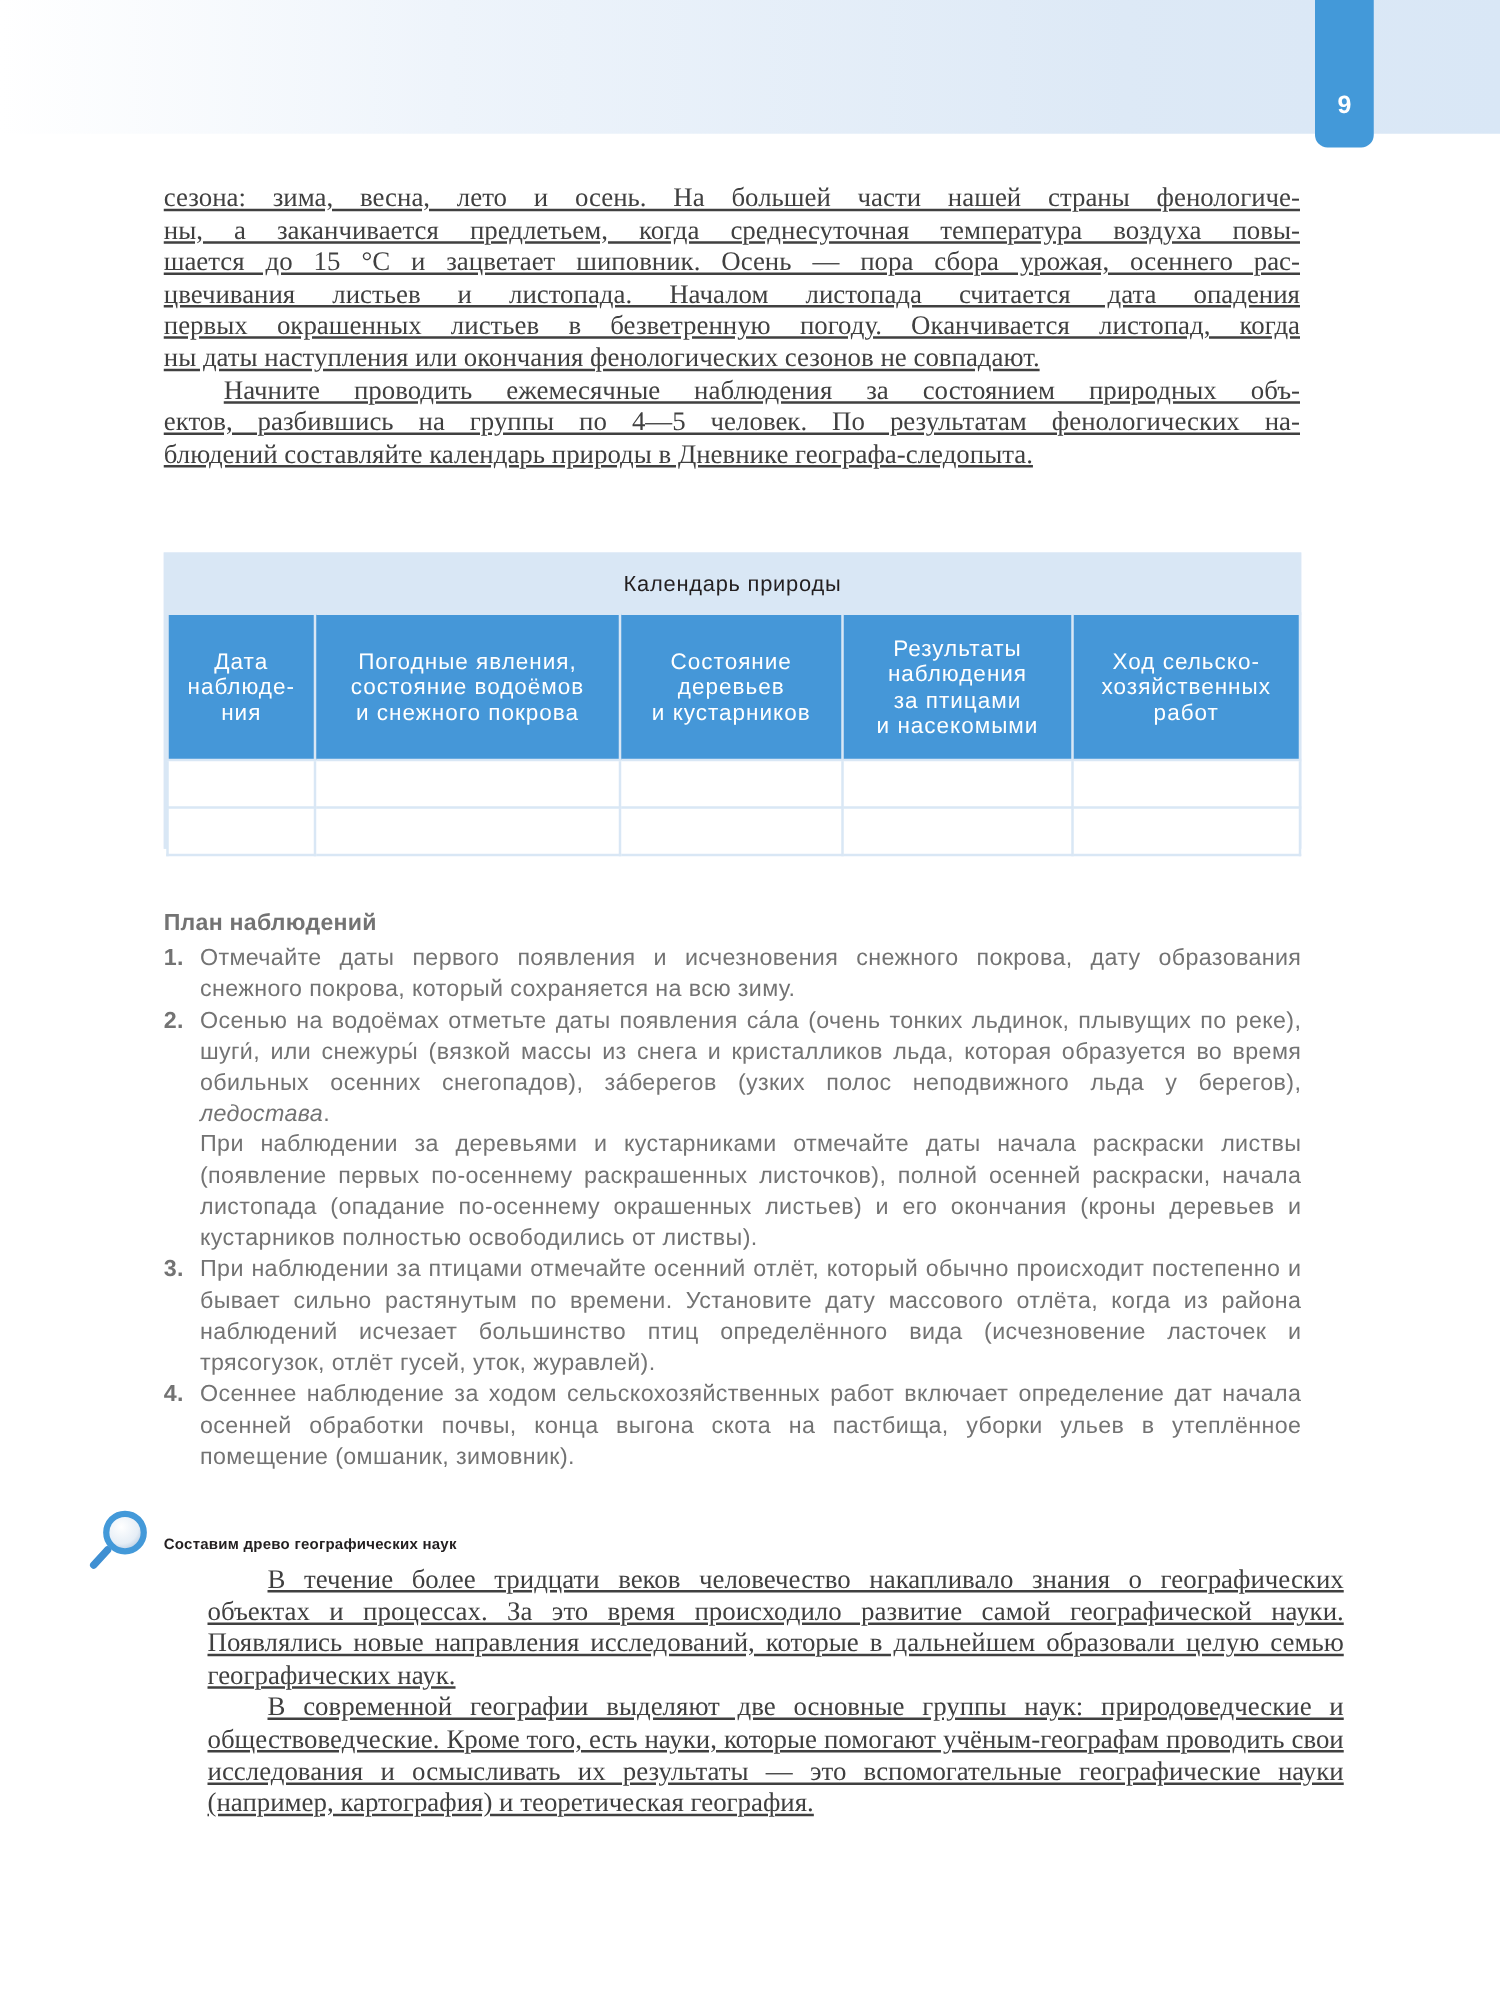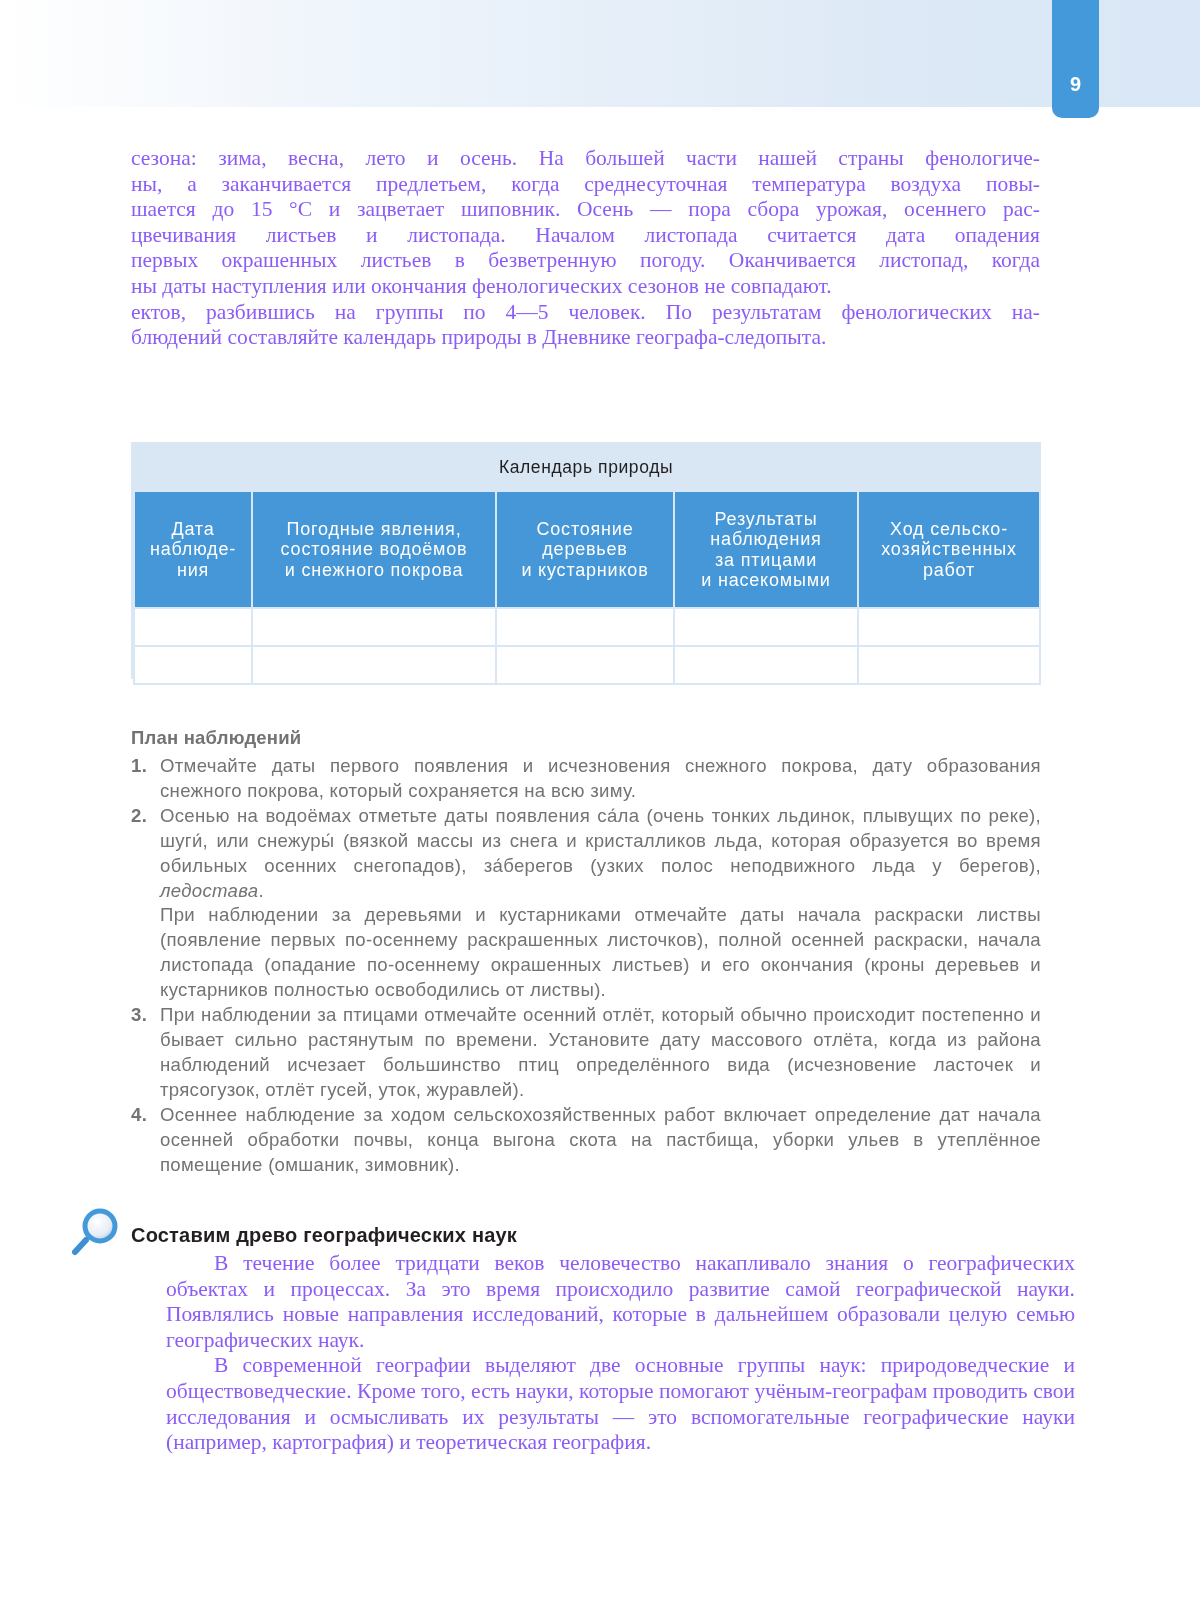--- a/index.html
+++ b/index.html
@@ -15,21 +15,21 @@
     position: absolute; left: 1052px; top: 0; width: 47px; height: 118px;
     background: #4399d9; border-radius: 0 0 10px 10px;
     display: flex; align-items: flex-end; justify-content: center;
   }
   .page-tab span {
     font-family: "Liberation Sans", sans-serif; font-weight: bold; color: #fff;
     font-size: 20px; margin-bottom: 22px;
   }
   .serif {
     font-family: "Liberation Serif", serif; font-size: 21.5px; line-height: 25.6px;
-    text-align: justify; color: #8b5cf6;
+    text-align: justify; color: #404040; text-decoration: underline;
   }
   .serif p { margin: 0; }
   .indent { text-indent: 48px; }
   .block1 { position: absolute; left: 131px; top: 146px; width: 909px; }
   .block2 { position: absolute; left: 131px; top: 1251px; width: 909px; margin-left: 35px; }
   .nl { text-align-last: justify; }
 
   .cal {
     position: absolute; left: 131px; top: 442px; width: 910px; height: 237px;
     background: #d9e7f5; border: 2px solid #d9e7f5; box-sizing: border-box;
@@ -58,39 +58,40 @@
     margin: 0 0 4px 0; font-family: "Liberation Sans", sans-serif; font-weight: bold; font-size: 18.5px;
     line-height: 24px; letter-spacing: 0.2px;
   }
   .plan ol { list-style: none; margin: 0; padding: 0; }
   .plan li { position: relative; padding-left: 29px; text-align: justify; letter-spacing: 0.3px; }
   .plan li .num { position: absolute; left: 0; top: 0; font-weight: bold; }
   .plan li p { margin: 0; }
 
   .section2-title {
     position: absolute; left: 131px; top: 1223px; font-family: "Liberation Sans", sans-serif;
-    font-weight: bold; font-size: 20px; line-height: 24px; letter-spacing: 0.2px;
+    font-weight: bold; font-size: 12px; line-height: 24px; letter-spacing: 0.2px;
   }
   .magnifier { position: absolute; left: 70px; top: 1205px; width: 52px; height: 52px; }
 </style>
 </head>
 <body>
 
 <div class="top-band"></div>
 <div class="page-tab">
   <span>9</span>
 </div>
 
 <div class="block1 serif">
   <p class="nl">сезона: зима, весна, лето и осень. На большей части нашей страны фенологиче-</p>
   <p class="nl">ны, а заканчивается предлетьем, когда среднесуточная температура воздуха повы-</p>
   <p class="nl">шается до 15 °С и зацветает шиповник. Осень — пора сбора урожая, осеннего рас-</p>
   <p class="nl">цвечивания листьев и листопада. Началом листопада считается дата опадения</p>
   <p class="nl">первых окрашенных листьев в безветренную погоду. Оканчивается листопад, когда</p>
   <p>ны даты наступления или окончания фенологических сезонов не совпадают.</p>
+  <p class="nl indent">Начните проводить ежемесячные наблюдения за состоянием природных объ-</p>
   <p class="nl">ектов, разбившись на группы по 4—5 человек. По результатам фенологических на-</p>
   <p>блюдений составляйте календарь природы в Дневнике географа-следопыта.</p>
 </div>
 
 <div class="cal">
   <div class="cal-title">Календарь природы</div>
   <table>
     <colgroup>
       <col style="width:118px">
         <col style="width:244px">

